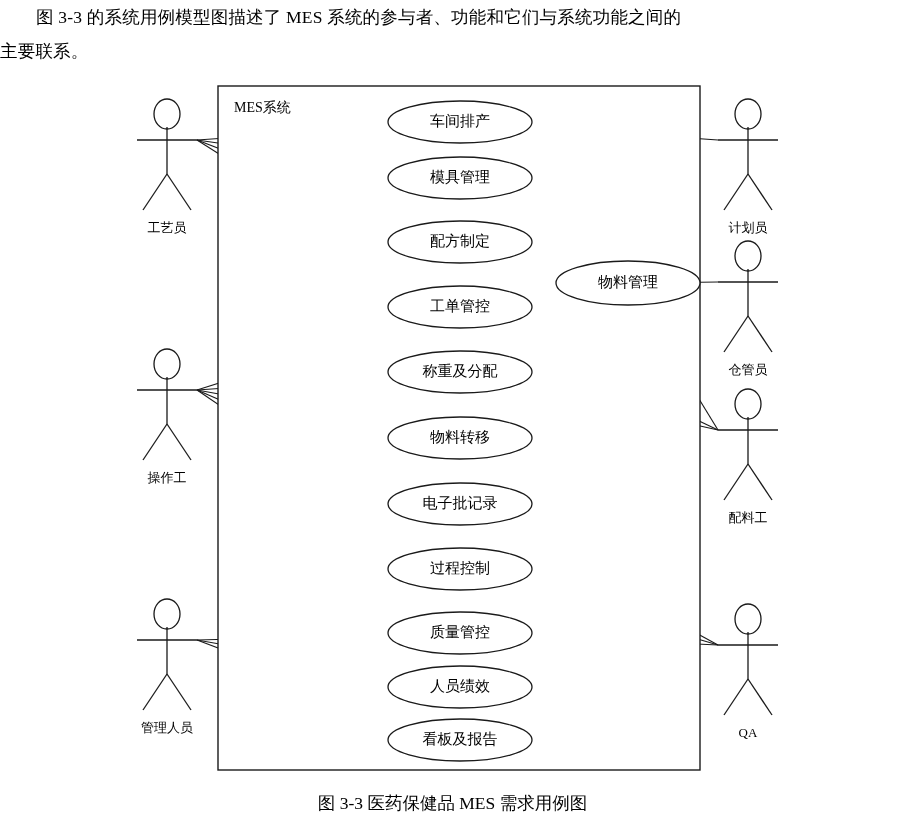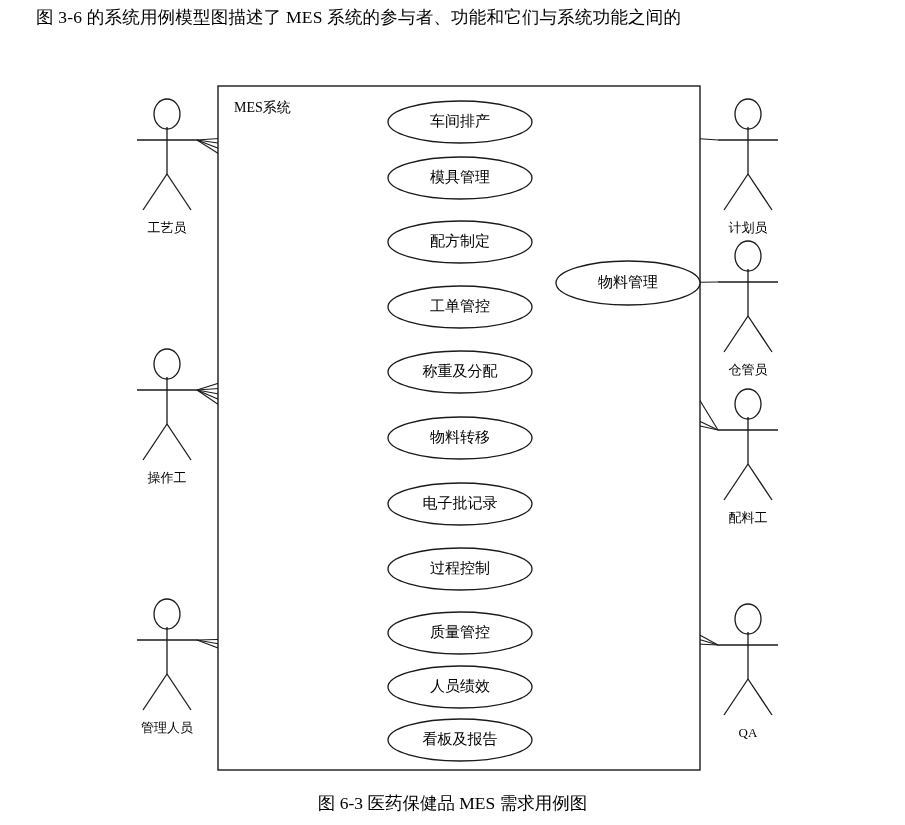--- a/index.html
+++ b/index.html
@@ -69,21 +69,22 @@
     width: 905px;
     text-align: center;
     font-size: 17.5px;
     line-height: 26px;
   }
 </style>
 </head>
 <body>
 
 <div class="intro">
-  <p class="first">图 3-6 的系统用例模型图描述了 MES 系统的参与者、功能和它们与系统功能之间的</p>
+  <p class="first">图 3-3 的系统用例模型图描述了 MES 系统的参与者、功能和它们与系统功能之间的</p>
+  <p>主要联系。</p>
 </div>
 
 <div class="diagram-wrap">
   <svg class="diagram" viewBox="0 0 905 715" xmlns="http://www.w3.org/2000/svg">
     <g id="layer-links">
         <line x1="197" y1="70" x2="389.90398985612507" y2="56.79744556117775" stroke="#1a1a1a" stroke-width="1.1"></line>
         <line x1="197" y1="70" x2="395.48253086123754" y2="98.67808430694687" stroke="#1a1a1a" stroke-width="1.1"></line>
         <line x1="197" y1="70" x2="416.72481652852616" y2="155.21646876771737" stroke="#1a1a1a" stroke-width="1.1"></line>
         <line x1="197" y1="70" x2="429.94690941104227" y2="217.91685882754393" stroke="#1a1a1a" stroke-width="1.1"></line>
         <line x1="197" y1="320" x2="411.13186958371057" y2="252.42226169031187" stroke="#1a1a1a" stroke-width="1.1"></line>
@@ -212,14 +213,14 @@
           <line x1="718" y1="575" x2="778" y2="575" stroke="#1a1a1a" stroke-width="1.3"></line>
           <line x1="748" y1="609" x2="724" y2="645" stroke="#1a1a1a" stroke-width="1.3"></line>
           <line x1="748" y1="609" x2="772" y2="645" stroke="#1a1a1a" stroke-width="1.3"></line>
           <text x="748" y="667" class="actor-label">QA</text>
         </g>
       </g>
   </svg>
 </div>
 
 <div class="caption">
-  <span>图 6-3 医药保健品 MES 需求用例图</span>
+  <span>图 3-3 医药保健品 MES 需求用例图</span>
 </div>
 
 </body></html>

